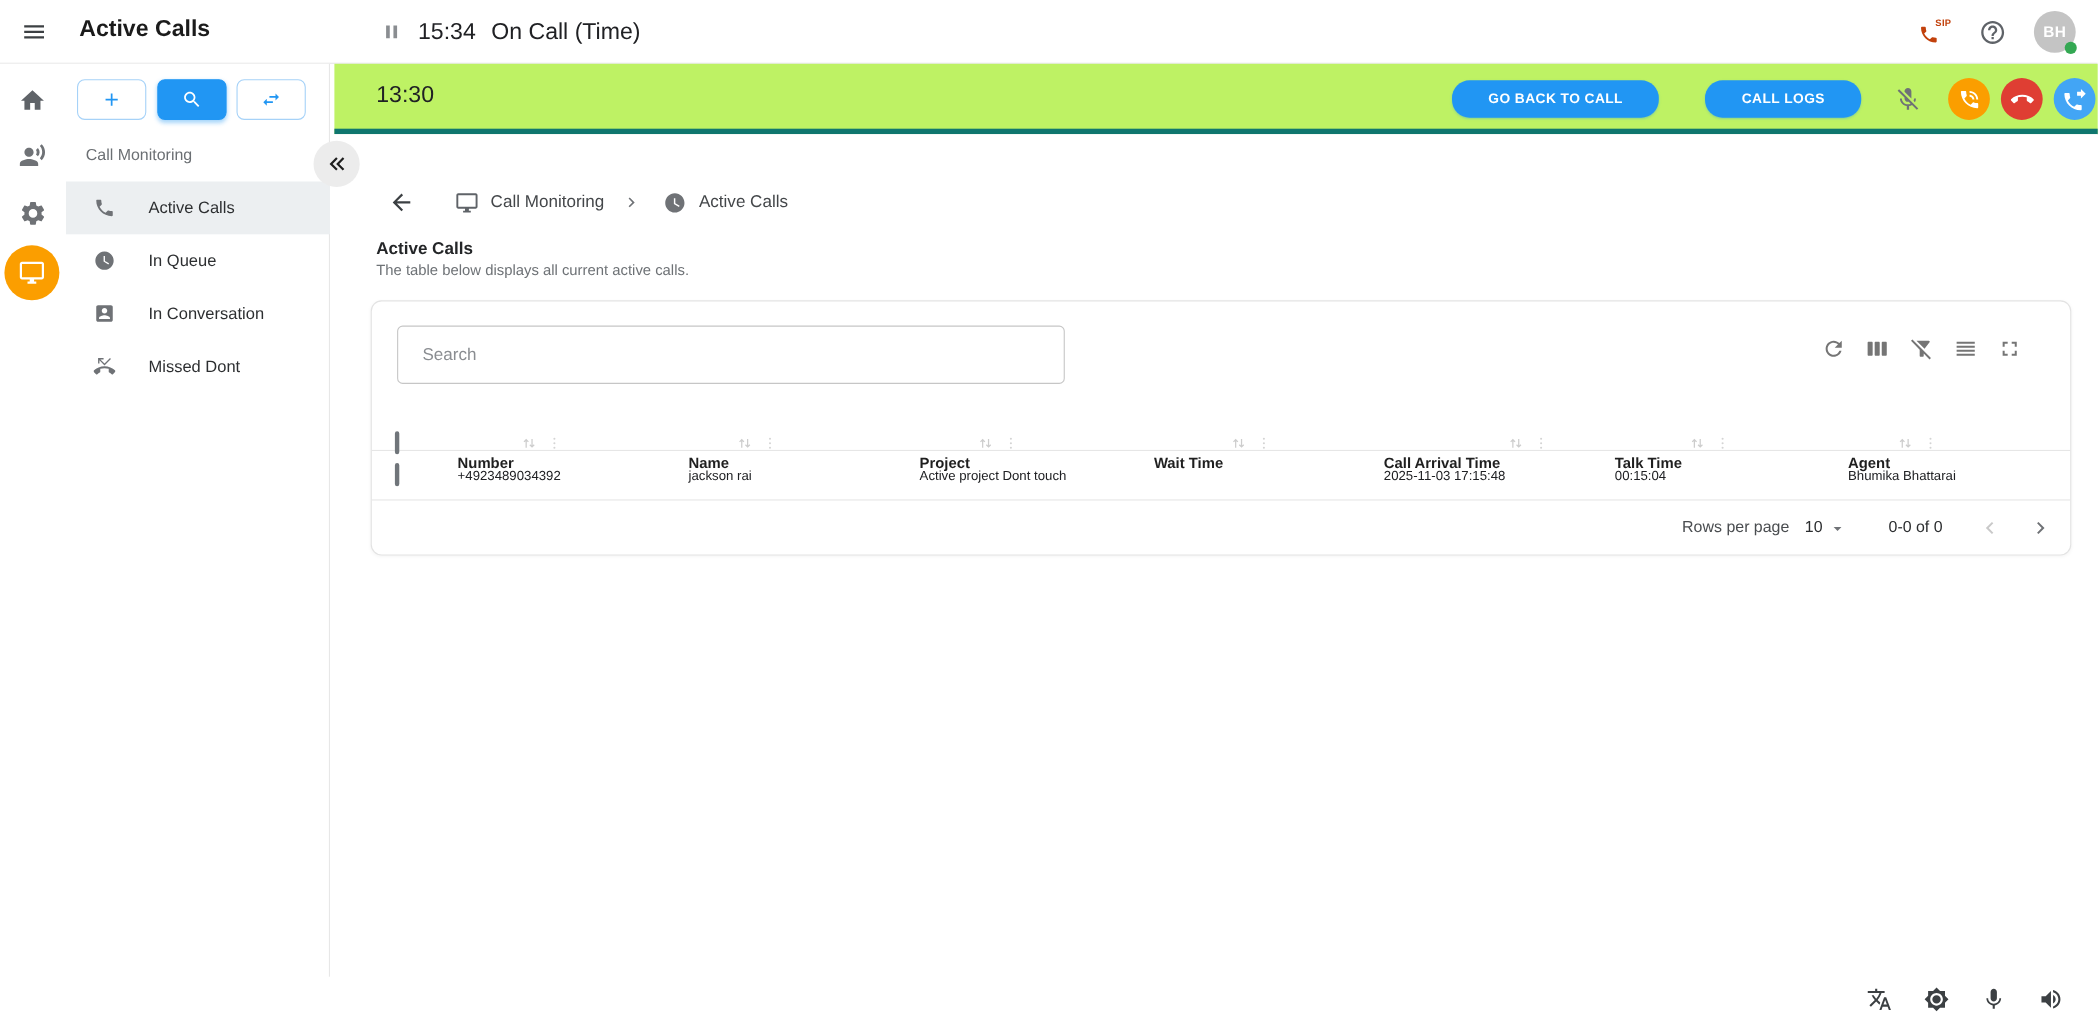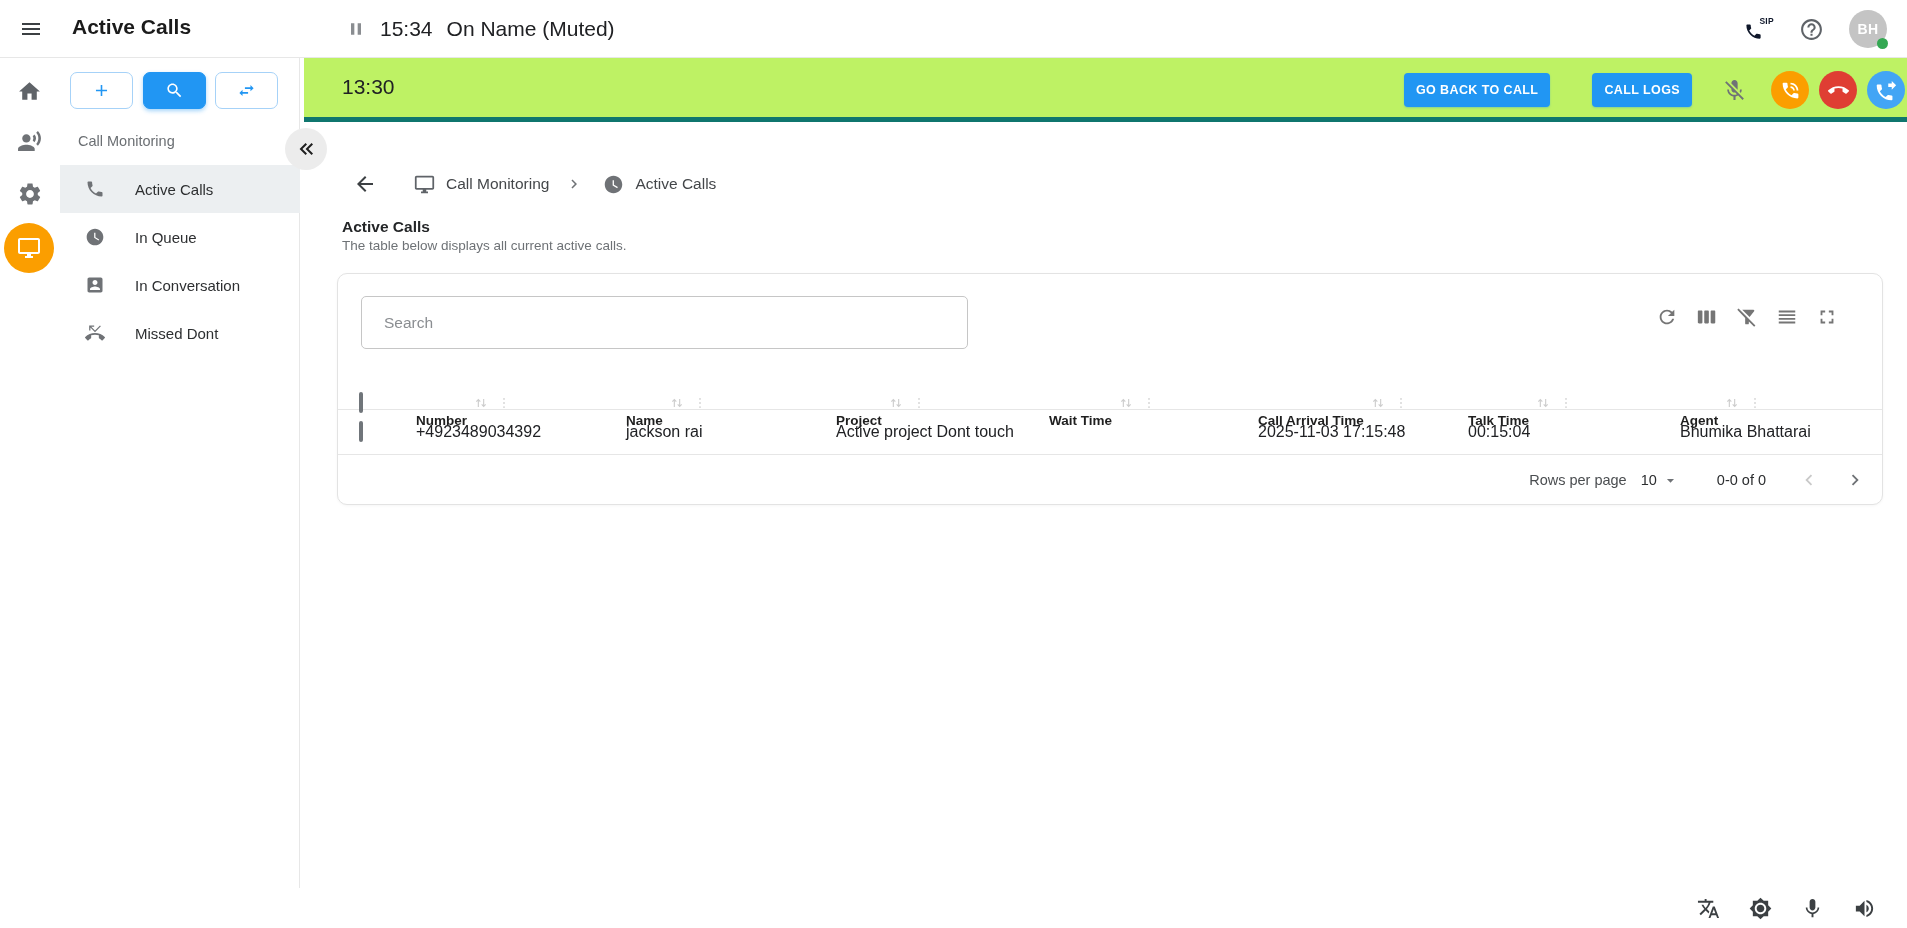--- a/index.html
+++ b/index.html
@@ -15,41 +15,41 @@
   .topbar {
     position:absolute; left:0; top:0; width:1907px; height:58px;
     background:#fff; border-bottom:1px solid #e7e7e7;
   }
   .hamburger { position:absolute; left:19px; top:17px; width:24px; height:24px; color:#3c4043; cursor:pointer; }
   .app-title { position:absolute; left:72px; top:15px; font-size:21px; font-weight:bold; color:#1b1b1b; }
   .call-status-group { position:absolute; left:346px; top:0; height:58px; display:flex; align-items:center; gap:14px; }
   .pause-icon { width:20px; height:20px; color:#8a8d91; }
   .call-timer-top, .call-status-text { font-size:21px; color:#202124; }
   .topbar-right { position:absolute; right:20px; top:0; height:58px; display:flex; align-items:center; gap:25px; }
-  .sip-icon { position:relative; width:30px; height:26px; color:#0f172a; }
+  .sip-icon { position:relative; width:30px; height:26px; color:#c2410c; }
   .sip-icon svg { width:19px; height:19px; position:absolute; left:0; bottom:1px; }
   .sip-label { position:absolute; right:0; top:0; font-size:8.5px; font-weight:bold; letter-spacing:.3px; }
   .help-icon { width:25px; height:25px; color:#5f6368; cursor:pointer; }
   .avatar { position:relative; width:38px; height:38px; border-radius:50%; background:#c4c4c4;
             display:flex; align-items:center; justify-content:center;
             color:#fff; font-size:14px; font-weight:bold; letter-spacing:.3px; cursor:pointer; }
   .presence-dot { position:absolute; right:-1px; bottom:-1px; width:11px; height:11px; border-radius:50%;
                   background:var(--presence-green,#34a853); }
 
   
   .callbar {
     position:absolute; left:304px; top:58px; width:1607px; height:64px;
     background:#bef264; border-bottom:5px solid #0f766e;
   }
   .call-timer { position:absolute; left:38px; top:17px; font-size:21px; color:#202124; }
   .callbar-right { position:absolute; right:6px; top:0; height:64px; display:flex; align-items:center; }
   .btn {
-    height:34px; border:none; border-radius:4px; background:var(--primary-blue,#2196f3);
+    height:34px; border:none; border-radius:16px; background:var(--primary-blue,#2196f3);
     color:#fff; font-family:inherit; font-size:12.5px; font-weight:bold; letter-spacing:.4px;
-    padding:0 12px; cursor:pointer; box-shadow:0 1px 2px rgba(33,150,243,.35);
+    padding:0 33px; cursor:pointer; box-shadow:0 1px 2px rgba(33,150,243,.35);
   }
   .btn-go-back { margin-right:42px; }
   .btn-call-logs { margin-right:30px; }
   .micoff-icon { width:25px; height:25px; color:#6f7276; margin-right:14px; cursor:pointer; }
   .round-btn { width:38px; height:38px; border-radius:50%; border:none; cursor:pointer;
                display:flex; align-items:center; justify-content:center; color:#fff; margin-left:10px; }
   .round-btn svg { width:21px; height:21px; }
   .round-orange { background:var(--accent-orange,#fb9e00); }
   .round-red { background:var(--danger-red,#df3e33); }
   .round-blue { background:var(--light-blue,#42a5f5); }
@@ -112,21 +112,21 @@
   .grid-head, .grid-row, .grid-footer { position:absolute; left:0; width:1544px; }
   .grid-head, .grid-row { display:grid; grid-template-columns:78px 210px 210px 213px 209px 210px 212px 1fr; align-items:center; }
   .grid-head { top:103px; height:33px; border-bottom:1px solid #e6e6e6; }
   .grid-row  { top:136px; height:45px; border-bottom:1px solid #e6e6e6; }
   .cell-check { padding-left:21px; }
   .checkbox { width:18px; height:18px; border:2px solid #70757a; border-radius:2px; background:#fff; cursor:pointer; }
   .head-cell { display:flex; align-items:center; }
   .head-label { font-size:13.5px; font-weight:bold; color:#1f1f1f;margin-top:36px; }
   .sort-ic { width:16px; height:16px; margin-left:6px; color:#cdcdcd; cursor:pointer; }
   .dots-ic { width:14px; height:14px; margin-left:8px; color:#d4d4d4; cursor:pointer; }
-  .body-cell { font-size:16px; color:#202124; }
+  .body-cell { font-size:12px; color:#202124; }
 
   .grid-footer { top:181px; height:50px; display:flex; align-items:center; justify-content:flex-end; }
   .rpp-label { font-size:14.5px; color:#4a4d50; }
   .rpp-select { display:flex; align-items:flex-start; margin-left:14px; cursor:pointer; }
   .rpp-value { font-size:14.5px; color:#2b2d2f; }
   .caret-ic { width:17px; height:17px; color:#6f7276; margin-left:5px; }
   .range-text { font-size:14.5px; color:#2b2d2f; margin-left:38px; }
   .pg-chevron { width:22px; height:22px; cursor:pointer; }
   .pg-prev { color:#c9c9c9; margin-left:32px; }
   .pg-next { color:#6f7276; margin-left:24px; margin-right:16px; }
@@ -147,21 +147,21 @@
   </span>
   <div class="app-title">Active Calls</div>
 
   <div class="call-status-group">
     <span class="pause-icon">
       <svg viewBox="0 0 24 24">
           <path class="ic" d="M6 19h4V5H6v14zm8-14v14h4V5h-4z"></path>
         </svg>
     </span>
     <span class="call-timer-top">15:34</span>
-    <span class="call-status-text">On Name (Muted)</span>
+    <span class="call-status-text">On Call (Time)</span>
   </div>
 
   <div class="topbar-right">
     <span class="sip-icon">
       <svg viewBox="0 0 24 24">
           <path class="ic" d="M6.62 10.79c1.44 2.83 3.76 5.14 6.59 6.59l2.2-2.2c.27-.27.67-.36 1.02-.24 1.12.37 2.33.57 3.57.57.55 0 1 .45 1 1V20c0 .55-.45 1-1 1-9.39 0-17-7.61-17-17 0-.55.45-1 1-1h3.5c.55 0 1 .45 1 1 0 1.25.2 2.45.57 3.57.11.35.03.74-.25 1.02l-2.2 2.2z"></path>
         </svg>
       <span class="sip-label">SIP</span>
     </span>
     <span class="help-icon">

